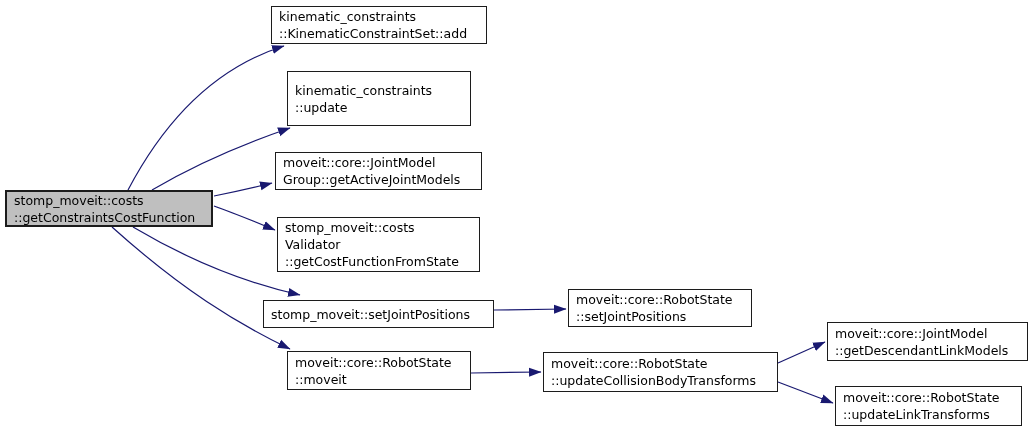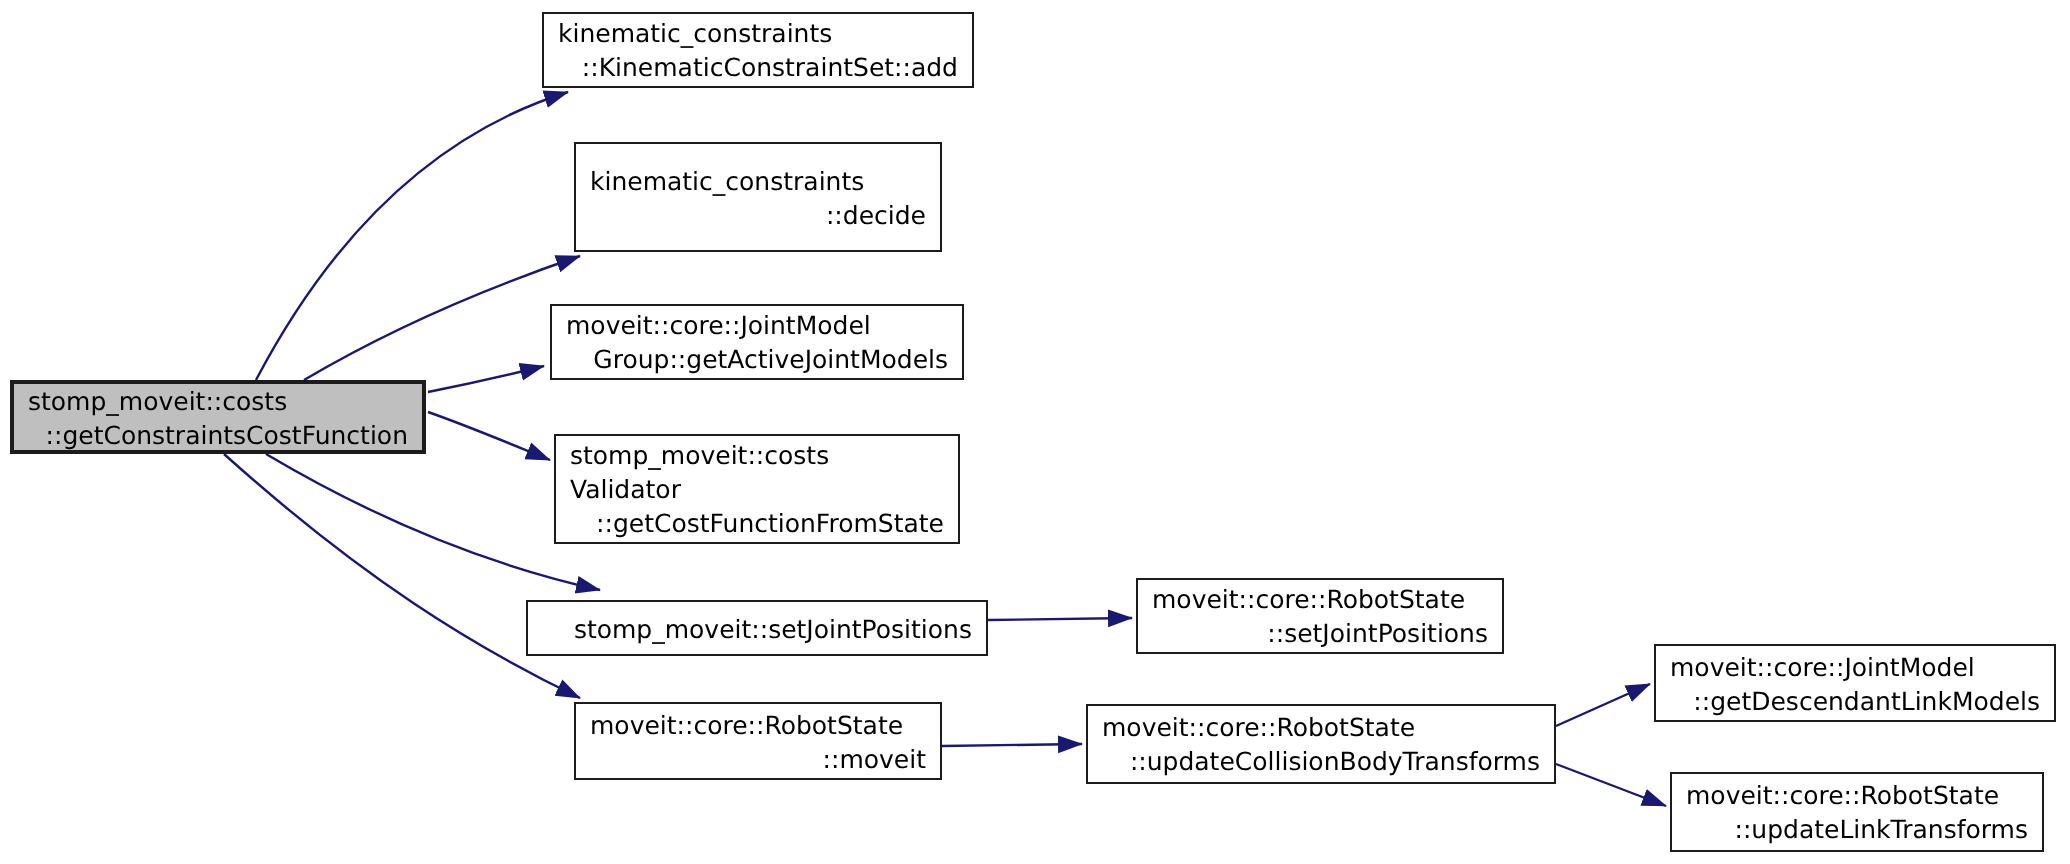--- a/index.html
+++ b/index.html
@@ -41,21 +41,21 @@
   }
   .node.root {
     border-width: 2px;
   }
   .node .line {
     white-space: nowrap;
     text-align: left;
   }
   
   .node .line:last-child {
-    text-align: right;
+    text-align: left;
   }
 </style>
 </head>
 <body>
 
 <div class="canvas" style="background: rgb(255, 255, 255);">
   <svg class="edges-layer" width="1035" height="432" viewBox="0 0 1035 432" xmlns="http://www.w3.org/2000/svg">
     <defs>
       <marker id="arrowhead" markerWidth="13" markerHeight="10" refX="12" refY="5" orient="auto" markerUnits="userSpaceOnUse">
         <path d="M 0,0.5 L 12.5,5 L 0,9.5 Z" fill="#191970"></path>
@@ -78,21 +78,21 @@
       <div class="node root" style="left: 5px; top: 190px; width: 208px; height: 37px; background: rgb(191, 191, 191); border-color: rgb(28, 28, 28); color: rgb(0, 0, 0);">
         <div class="line">stomp_moveit::costs</div>
         <div class="line">::getConstraintsCostFunction</div>
       </div>
       <div class="node" style="left: 271px; top: 6px; width: 216px; height: 38px; background: rgb(255, 255, 255); border-color: rgb(28, 28, 28); color: rgb(0, 0, 0);">
         <div class="line">kinematic_constraints</div>
         <div class="line">::KinematicConstraintSet::add</div>
       </div>
       <div class="node" style="left: 287px; top: 71px; width: 184px; height: 55px; background: rgb(255, 255, 255); border-color: rgb(28, 28, 28); color: rgb(0, 0, 0);">
         <div class="line">kinematic_constraints</div>
-        <div class="line">::decide</div>
+        <div class="line">::update</div>
       </div>
       <div class="node" style="left: 275px; top: 152px; width: 207px; height: 38px; background: rgb(255, 255, 255); border-color: rgb(28, 28, 28); color: rgb(0, 0, 0);">
         <div class="line">moveit::core::JointModel</div>
         <div class="line">Group::getActiveJointModels</div>
       </div>
       <div class="node" style="left: 277px; top: 217px; width: 203px; height: 55px; background: rgb(255, 255, 255); border-color: rgb(28, 28, 28); color: rgb(0, 0, 0);">
         <div class="line">stomp_moveit::costs</div>
         <div class="line">Validator</div>
         <div class="line">::getCostFunctionFromState</div>
       </div>

